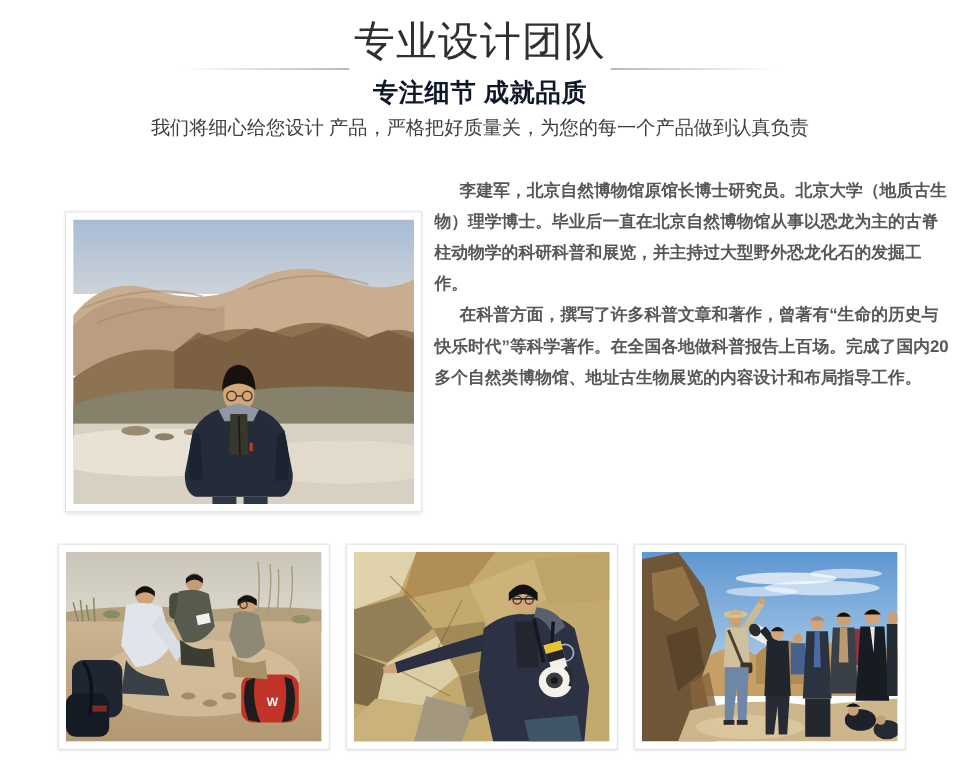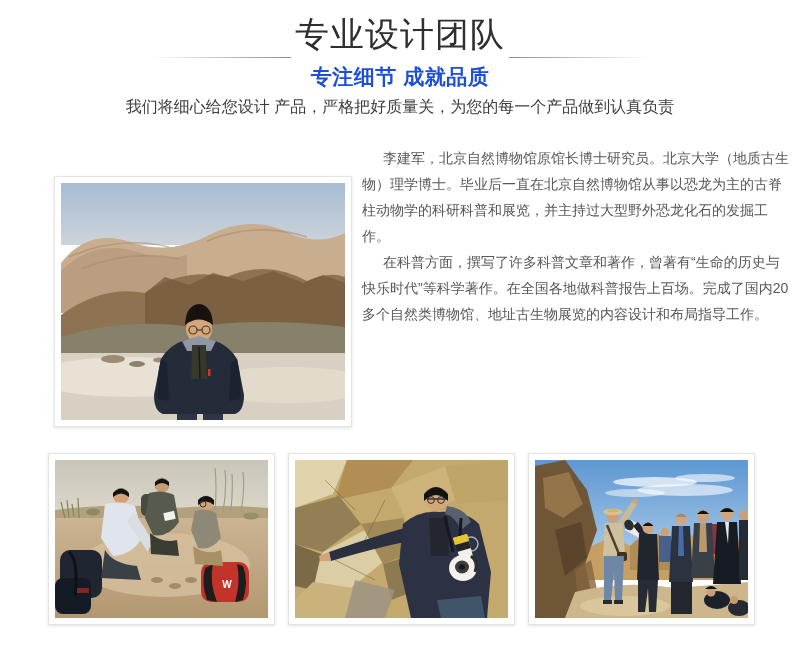--- a/index.html
+++ b/index.html
@@ -6,30 +6,30 @@
   body{width:800px;height:652px;position:relative;overflow:hidden;
        font-family:"Liberation Sans","DejaVu Sans",sans-serif;}
   h1,h2,p{margin:0;}
   .title-row{position:absolute;top:14px;left:0;width:800px;height:44px;
     display:flex;align-items:flex-end;justify-content:center;gap:4px;}
   .title-line{width:140px;height:1px;}
   .title-line.left{background:linear-gradient(to right,rgba(130,130,130,0),#8a8a8a);}
   .title-line.right{background:linear-gradient(to left,rgba(130,130,130,0),#8a8a8a);}
   .page-title{font-size:34px;font-weight:200;color:#2f2f2f;letter-spacing:1px;}
   .subtitle{position:absolute;top:63px;left:0;width:800px;text-align:center;
-    font-size:21px;font-weight:700;color:#1d4ed8;letter-spacing:0.5px;}
+    font-size:21px;font-weight:700;color:#0f172a;letter-spacing:0.5px;}
   .description{position:absolute;top:97px;left:0;width:800px;text-align:center;
     font-size:16px;color:#3d3d3d;}
   .photo-frame{background:#fff;border:1px solid #e4e4e4;padding:6px;
     box-shadow:0 1px 3px rgba(0,0,0,0.12);box-sizing:border-box;}
   .portrait{position:absolute;left:54px;top:176px;width:298px;height:251px;}
   .portrait svg{display:block;width:284px;height:237px;}
   .bio{position:absolute;left:362px;top:145px;width:430px;
     font-size:14px;line-height:26px;color:#575757;}
-  .bio p{text-indent:1.5em;}
+  .bio p{text-indent:1.5em;font-weight:bold;}
   .gallery{position:absolute;left:48px;top:453px;display:flex;gap:13px;}
   .gallery .photo-frame{width:227px;height:172px;}
   .gallery svg{display:block;width:213px;height:158px;}
 </style>
 </head>
 <body>
 
 <div class="title-row">
   <div class="title-line left"></div>
   <h1 class="page-title">专业设计团队</h1>

